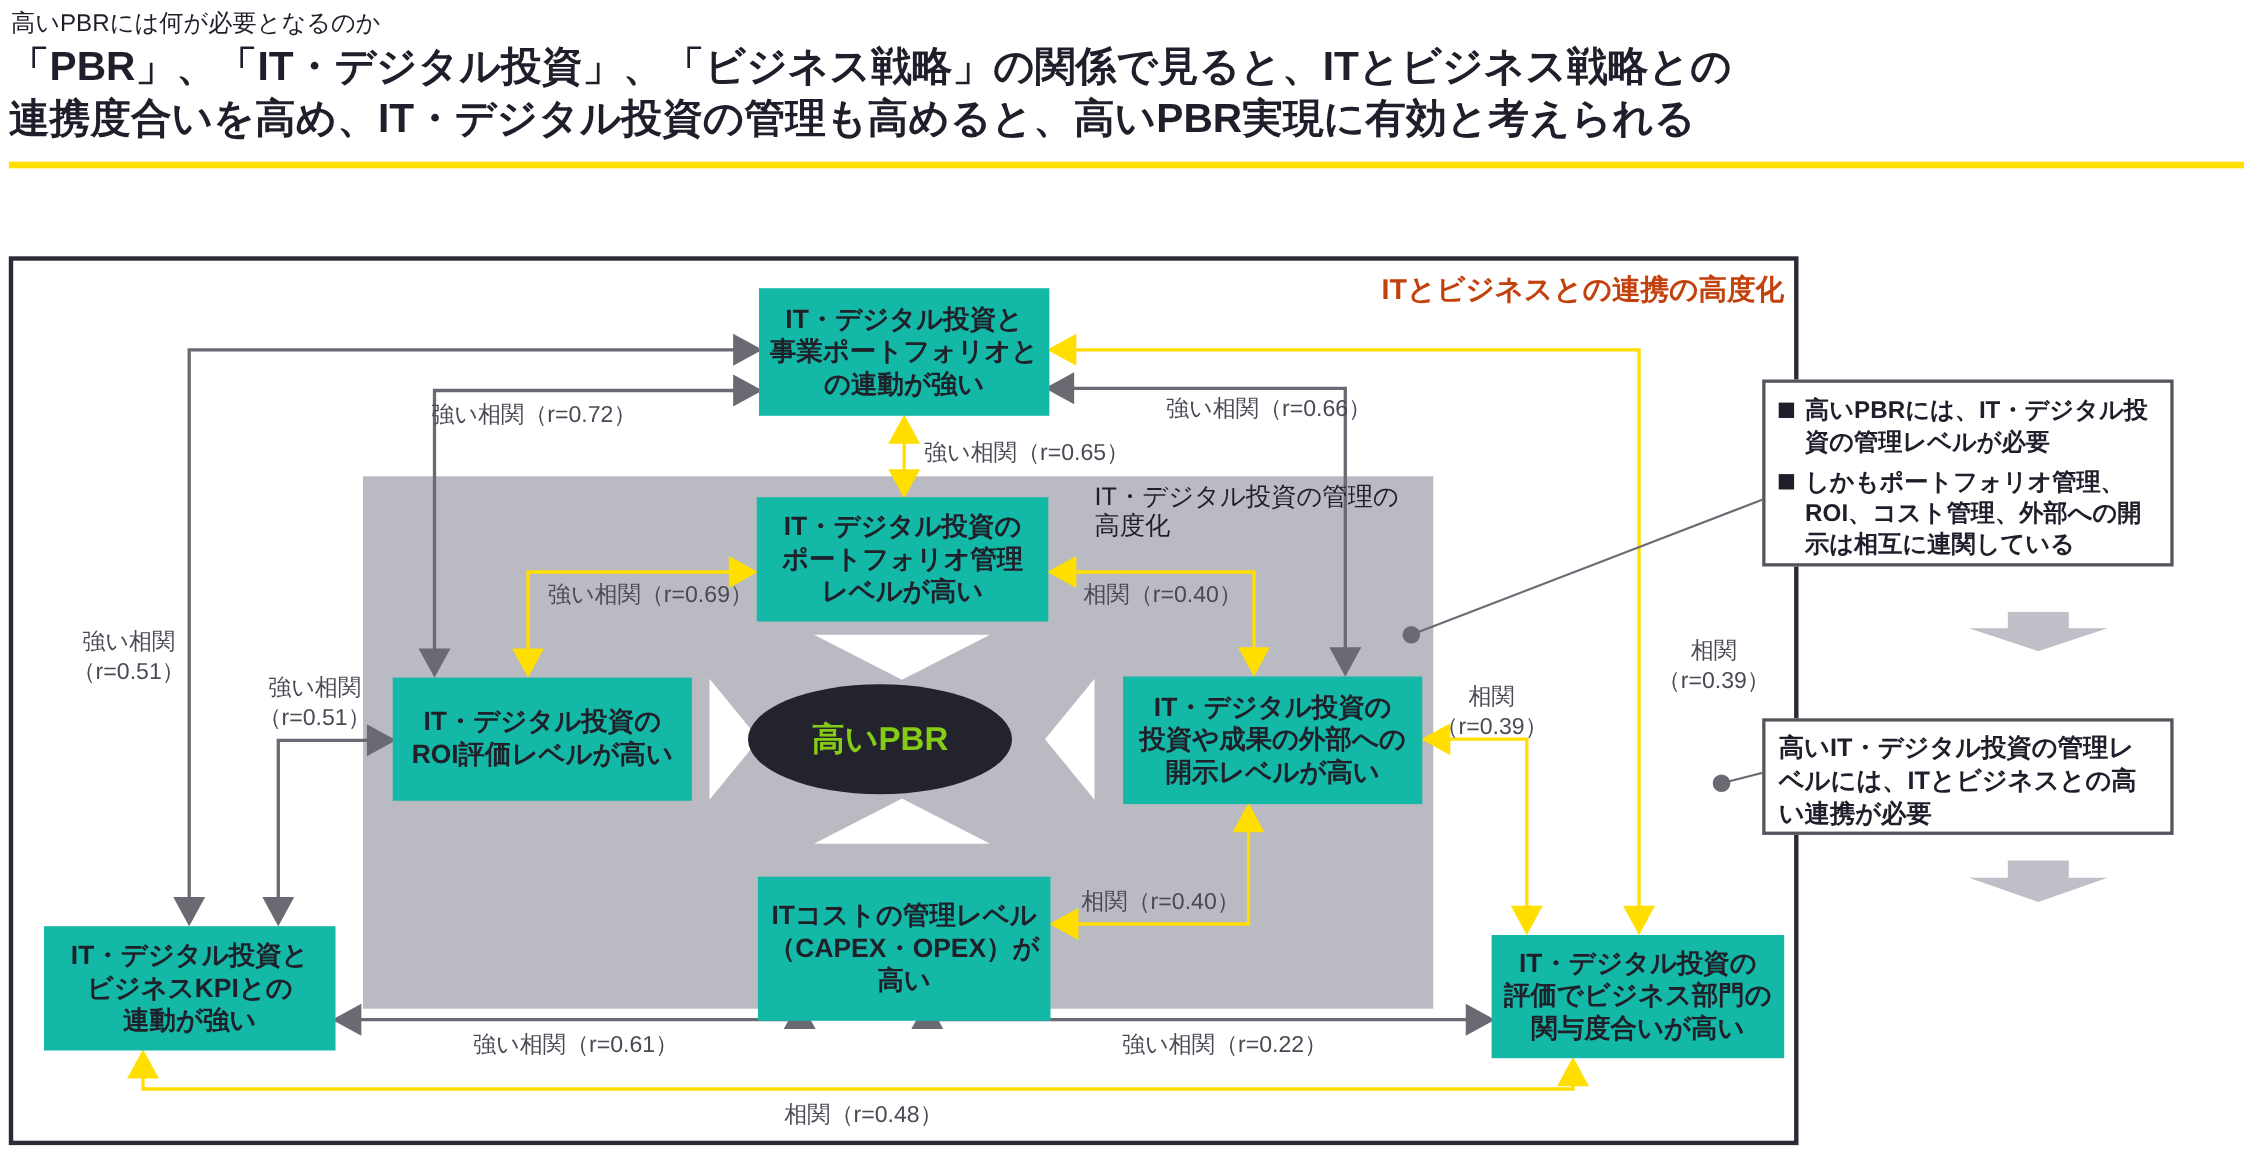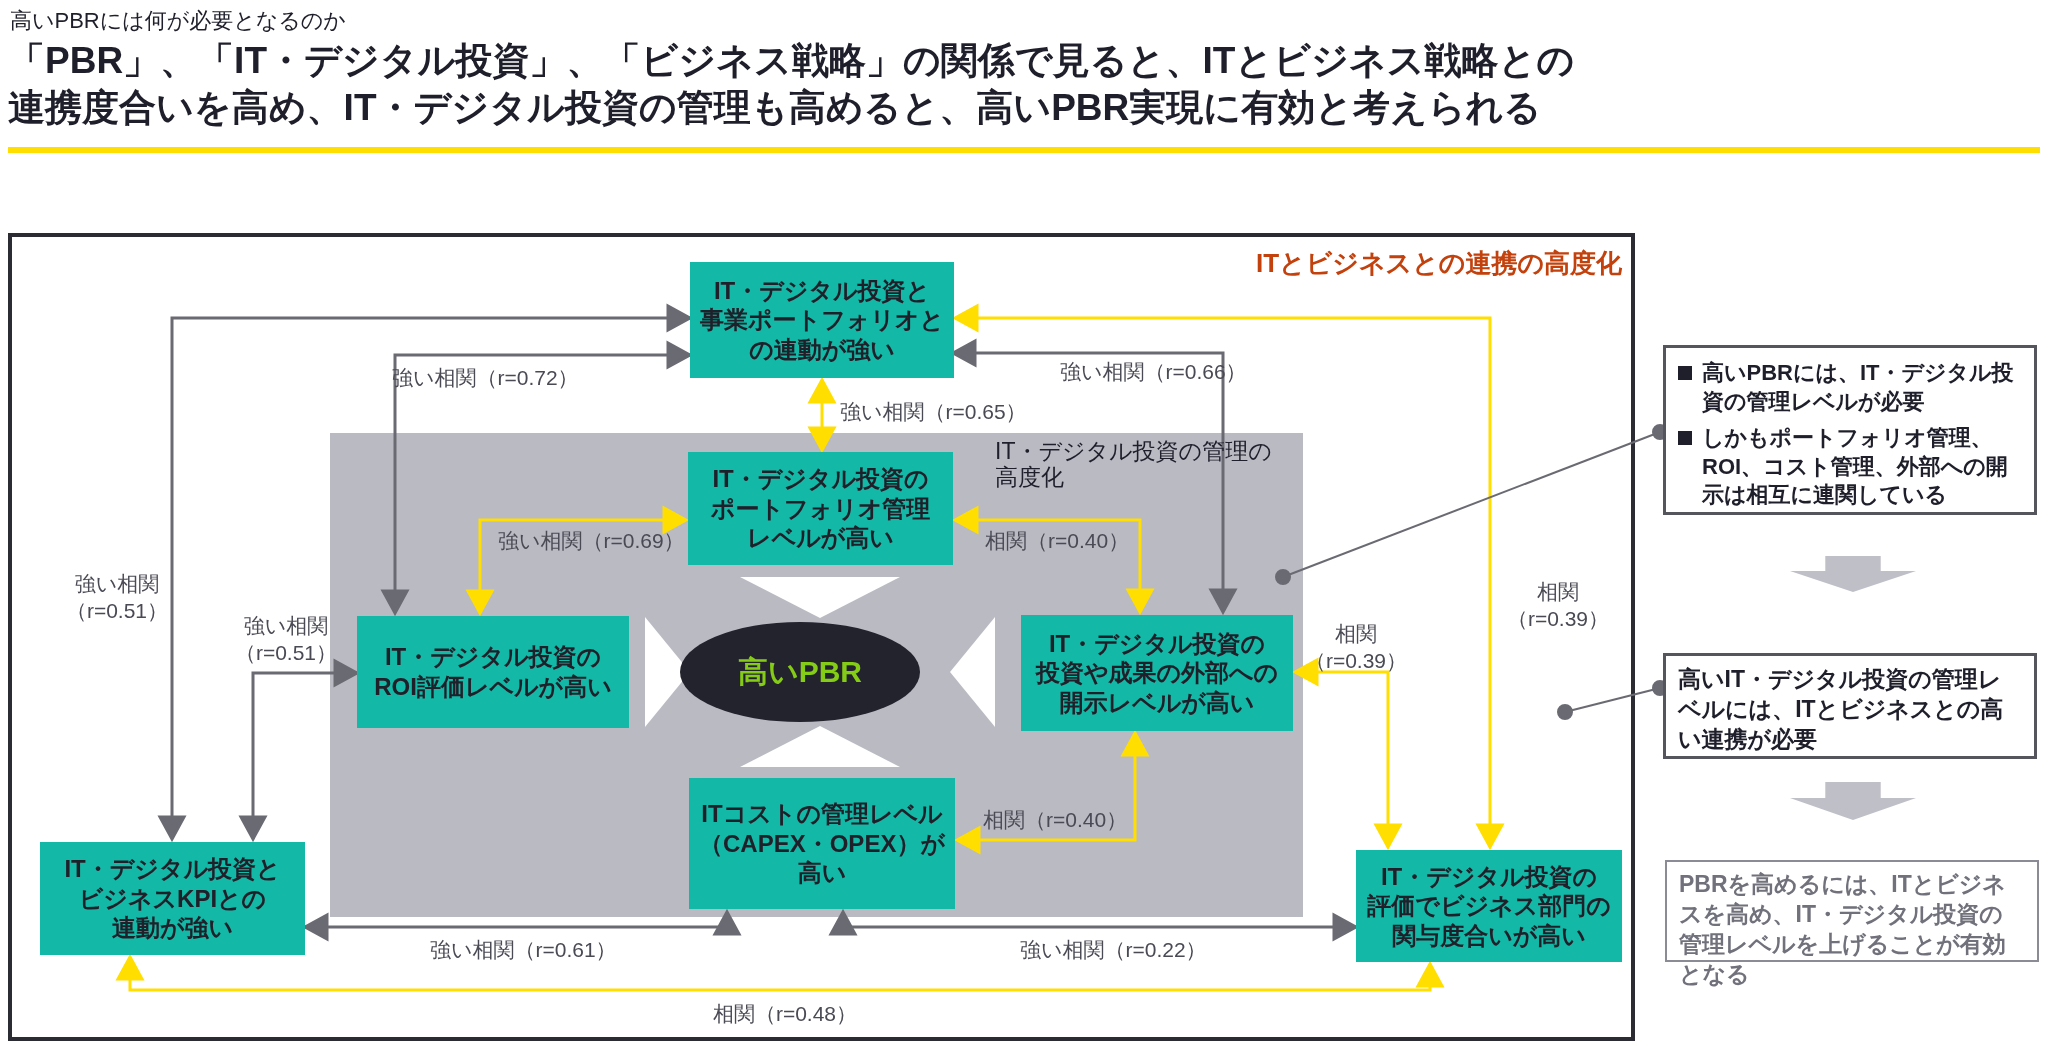--- a/index.html
+++ b/index.html
@@ -21,21 +21,21 @@
   .ybox{background:#14b8a6;color:#20202A;font-weight:bold;font-size:24px;line-height:1.23;
         display:flex;align-items:center;justify-content:center;text-align:center;
         white-space:pre-line;z-index:2;box-sizing:border-box;}
   .ellipse{left:680px;top:622px;width:240px;height:100px;background:#23232E;border-radius:50%;
         display:flex;align-items:center;justify-content:center;color:#84cc16;
         font-size:30px;font-weight:bold;z-index:2;}
 
   .corr-label{font-size:21px;color:#4A4A55;white-space:pre-line;line-height:1.3;z-index:2;}
   .center{text-align:center;}
 
-  .note{left:1663px;width:374px;border:3px solid #55555E;box-sizing:border-box;background:#ffffff;
+  .note{left:1602px;width:374px;border:3px solid #55555E;box-sizing:border-box;background:#ffffff;
         color:#1F1F2B;font-weight:bold;z-index:2;}
   .note1{top:345px;height:170px;padding:11px 12px;}
   .note2{top:637px;height:106px;padding:9px 12px;font-size:23px;line-height:1.3;margin-top:16px;}
   .note3{left:1665px;top:860px;height:102px;border:2px solid #8B8B95;color:#71717C;
         padding:8px 12px;font-size:23px;line-height:1.3;}
   .bullet-row{display:flex;gap:10px;margin-bottom:8px;font-size:22px;line-height:1.3;}
   .bullet-sq{flex:0 0 auto;width:14px;height:14px;background:#1F1F2B;margin-top:7px;}
   .block-arrow{background:#BFBFC8;z-index:2;
         clip-path:polygon(28% 0,72% 0,72% 42%,100% 42%,50% 100%,0 42%,28% 42%);}
 </style>
@@ -153,21 +153,21 @@
 事業ポートフォリオと
 の連動が強い</div>
   <div class="abs ybox" style="left:688px;top:452px;width:265px;height:113px;">IT・デジタル投資の
 ポートフォリオ管理
 レベルが高い</div>
   <div class="abs ybox" style="left:357px;top:616px;width:272px;height:112px;">IT・デジタル投資の
 ROI評価レベルが高い</div>
   <div class="abs ybox" style="left:1021px;top:615px;width:272px;height:116px;">IT・デジタル投資の
 投資や成果の外部への
 開示レベルが高い</div>
-  <div class="abs ybox" style="left:689px;top:778px;width:266px;height:131px;">ITコストの管理レベル
+  <div class="abs ybox" style="left:689px;top:797px;width:266px;height:131px;">ITコストの管理レベル
 （CAPEX・OPEX）が
 高い</div>
   <div class="abs ybox" style="left:40px;top:842px;width:265px;height:113px;">IT・デジタル投資と
 ビジネスKPIとの
 連動が強い</div>
   <div class="abs ybox" style="left:1356px;top:850px;width:266px;height:112px;">IT・デジタル投資の
 評価でビジネス部門の
 関与度合いが高い</div>
 
   <div class="abs ellipse">高いPBR</div>
@@ -196,15 +196,14 @@
       <span>高いPBRには、IT・デジタル投資の管理レベルが必要</span>
     </div>
     <div class="bullet-row">
       <span class="bullet-sq"></span>
       <span>しかもポートフォリオ管理、ROI、コスト管理、外部への開示は相互に連関している</span>
     </div>
   </div>
   <div class="abs block-arrow" style="left:1790px;top:556px;width:126px;height:36px;"></div>
   <div class="abs note note2">高いIT・デジタル投資の管理レベルには、ITとビジネスとの高い連携が必要</div>
   <div class="abs block-arrow" style="left:1790px;top:782px;width:126px;height:38px;"></div>
-  <div class="abs note note3" style="width:374px;">PBRを高めるには、ITとビジネスを高め、IT・デジタル投資の管理レベルを上げることが有効となる</div>
 
 </div>
 
 </body></html>

